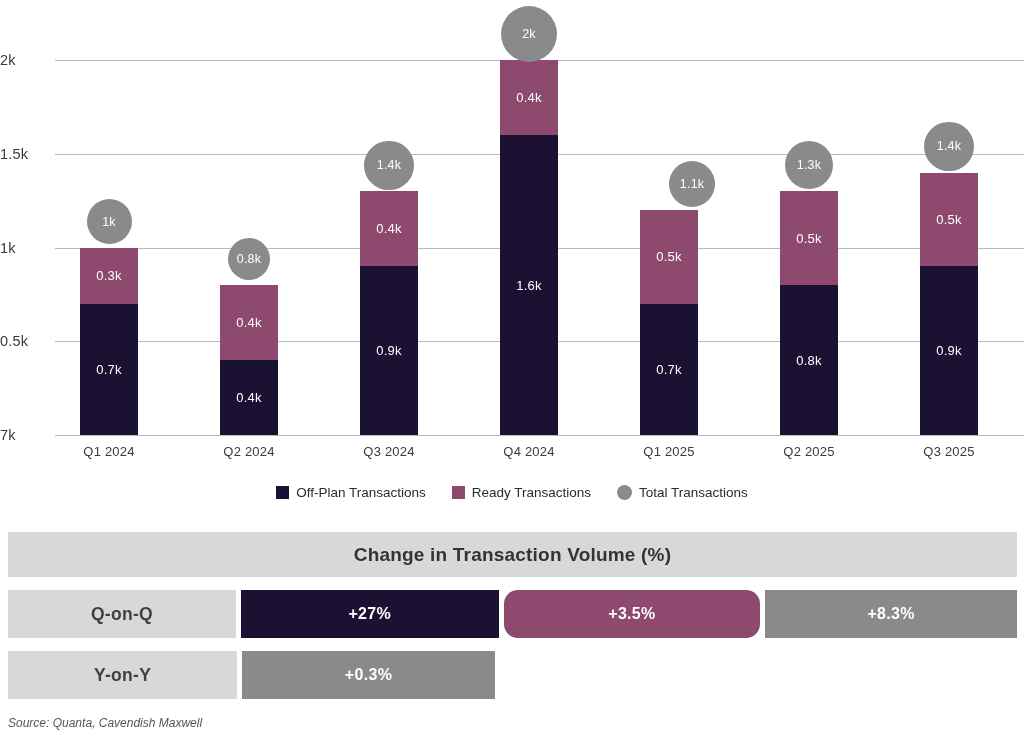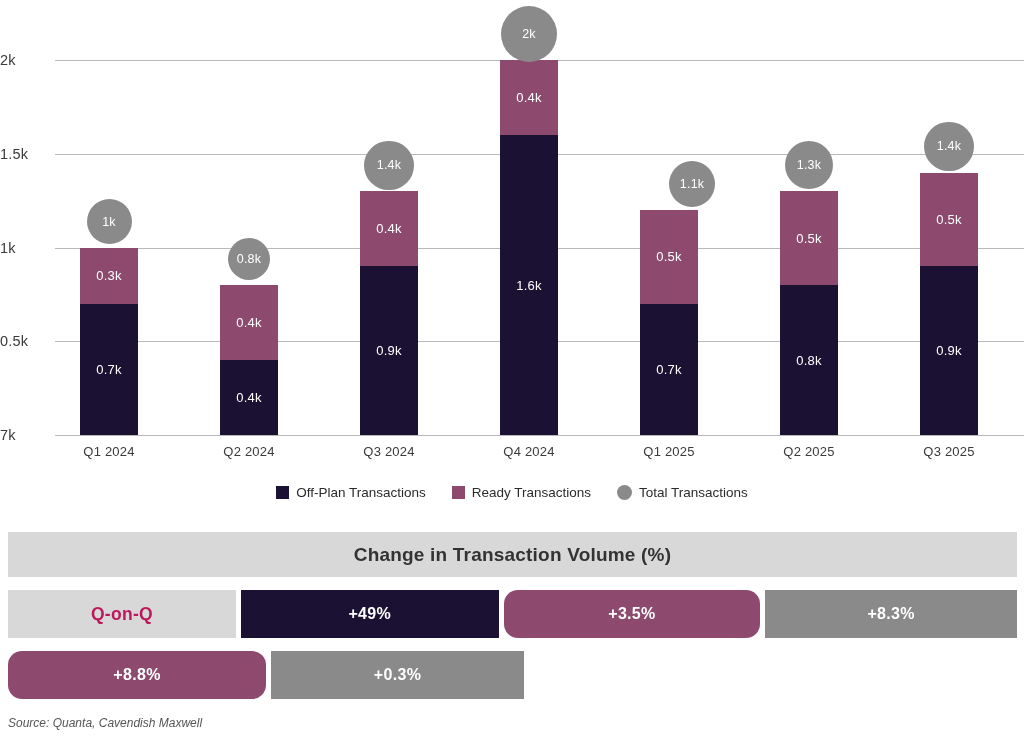--- a/index.html
+++ b/index.html
@@ -136,21 +136,21 @@
   .cell {
     display: flex;
     align-items: center;
     justify-content: center;
     font-size: 16px;
     letter-spacing: .3px;
   }
   .cell-label {
     width: 229px;
     background: #d8d8d8;
-    color: #be185d;
+    color: #404040;
     font-weight: bold;
     font-size: 17.5px;
   }
   .cell-offplan {
     width: 259px;
     background: #1b1233;
     color: #ffffff;
     font-weight: bold;
   }
   .cell-ready {
@@ -252,24 +252,24 @@
       <span class="swatch-ci" style="background: rgb(138, 138, 138);"></span>
       <span>Total Transactions</span>
     </div>
   </div>
 
 <div id="change-table">
   <div class="tbl-header">Change in Transaction Volume (%)</div>
   <div id="tbl-rows">
       <div class="tbl-row">
         <div class="cell cell-label">Q-on-Q</div>
-        <div class="cell cell-offplan">+49%</div>
+        <div class="cell cell-offplan">+27%</div>
         <div class="cell cell-ready">+3.5%</div>
         <div class="cell cell-total">+8.3%</div>
       </div>
       <div class="tbl-row">
-        <div class="cell cell-ready">+8.8%</div>
+        <div class="cell cell-label">Y-on-Y</div>
         <div class="cell cell-total">+0.3%</div>
       </div>
     </div>
 </div>
 
 <div id="source-note">Source: Quanta, Cavendish Maxwell</div>
 
 </body></html>

